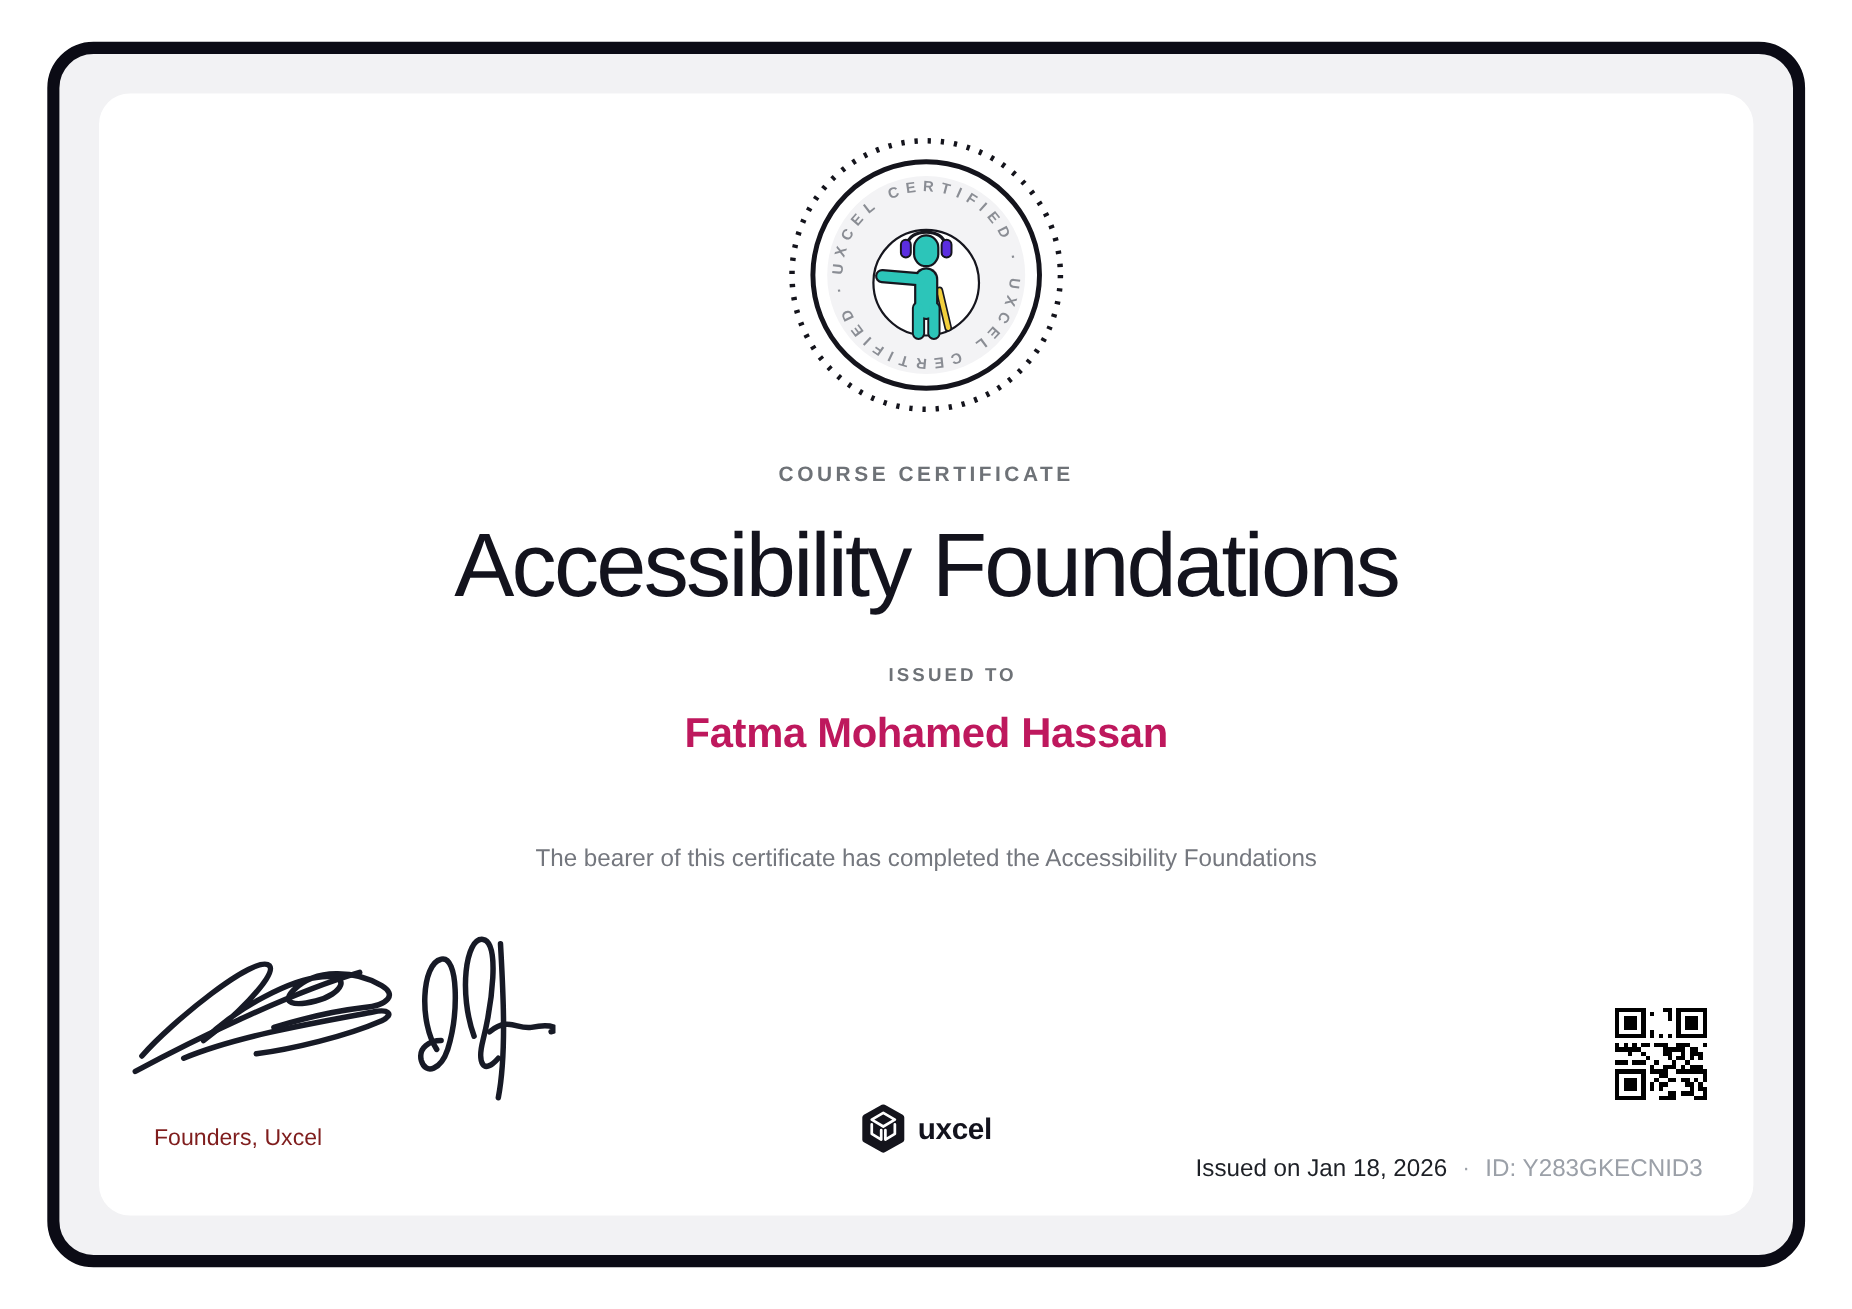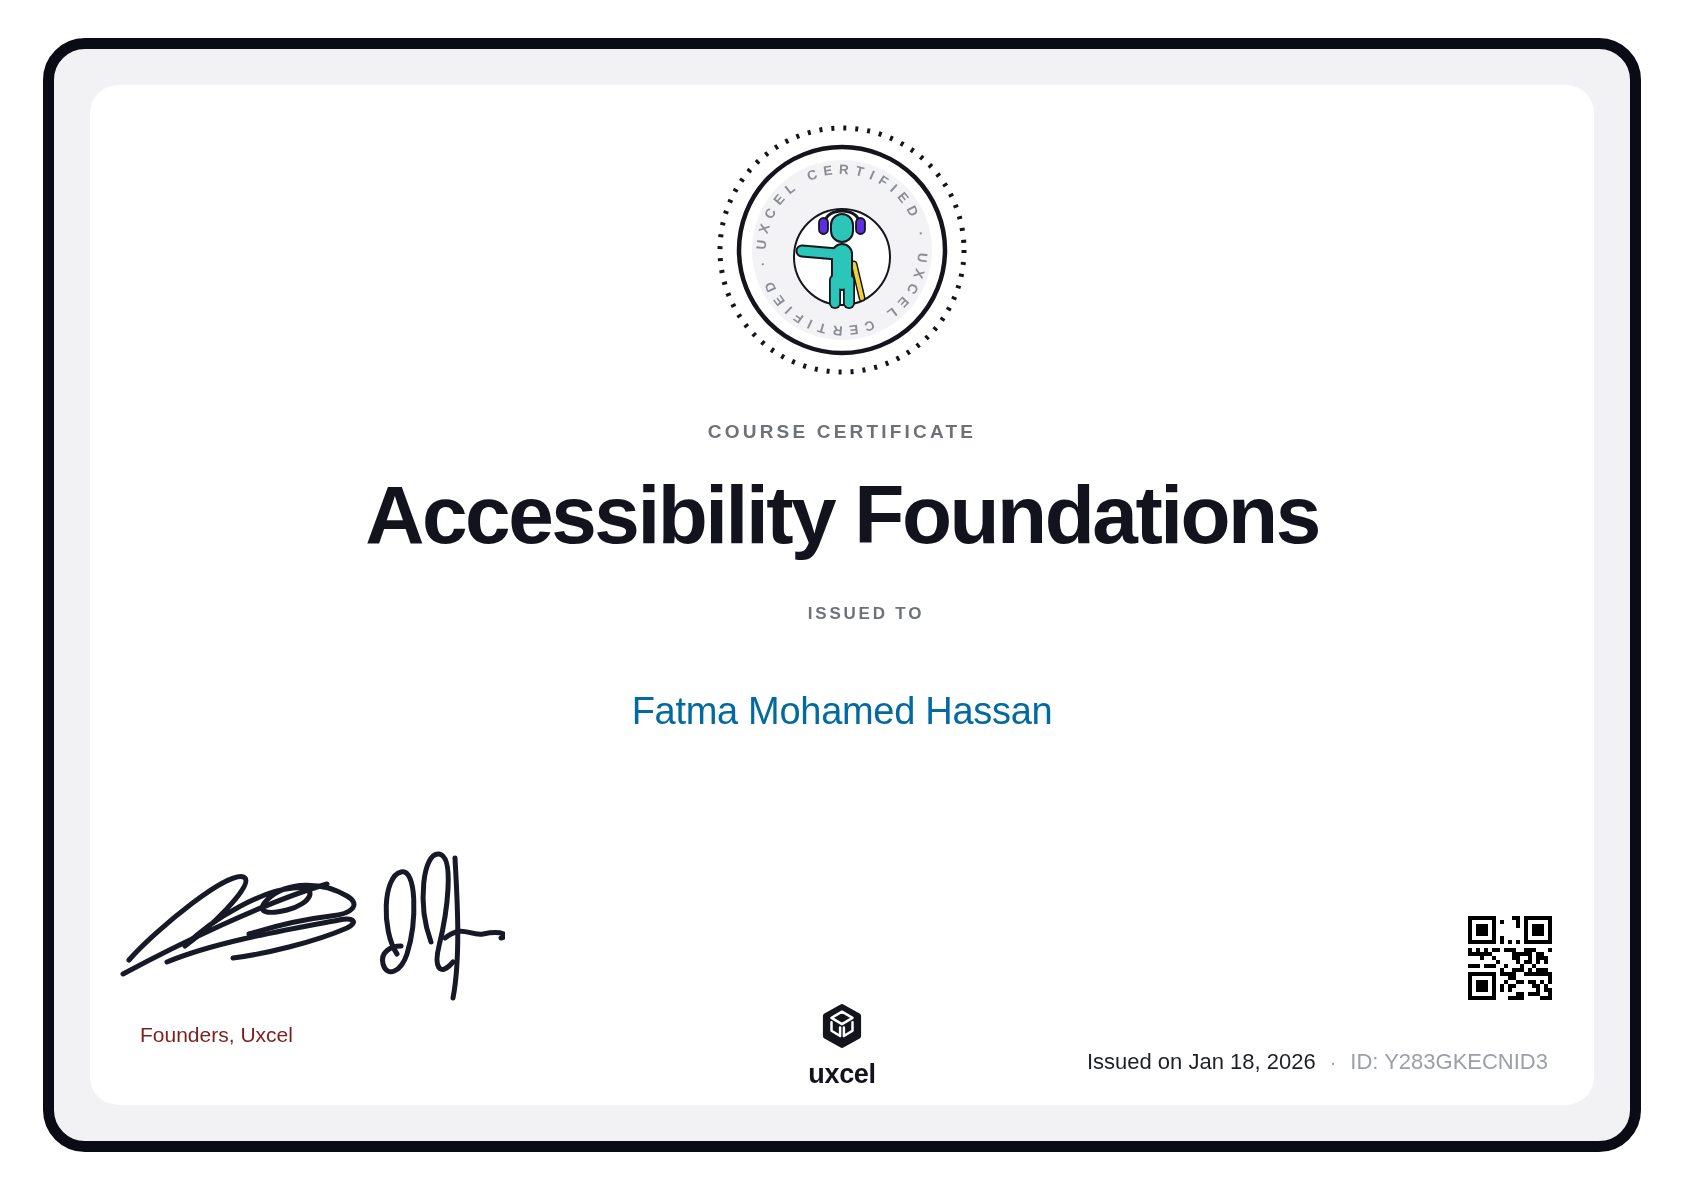--- a/index.html
+++ b/index.html
@@ -15,42 +15,42 @@
     position:absolute;left:36px;top:36px;right:36px;bottom:36px;
     background:#ffffff;border-radius:28px;
   }
   .center-col{position:absolute;left:0;width:1684px;text-align:center;}
   .badge-wrap{top:122px;height:260px;}
   .kicker{
     top:421px;font-size:19px;font-weight:bold;letter-spacing:3.2px;
     color:#6e7277;
   }
   .title{
-    top:468px;font-size:82px;font-weight:700;letter-spacing:-2.5px;
+    top:468px;font-size:82px;font-weight:400;letter-spacing:-2.5px;
     color:#13131d;
   }
   .issued-to{
     top:604px;font-size:17px;font-weight:bold;letter-spacing:2.8px;
     color:#6e7277;
     padding-left:24px;
   }
   .recipient{
-    top:690px;font-size:38px;font-weight:normal;letter-spacing:-0.3px;
-    color:#0369a1;
+    top:646px;font-size:38px;font-weight:bold;letter-spacing:-0.3px;
+    color:#be185d;
   }
   .description{
     top:762px;font-size:22px;color:#74777e;line-height:35px;
   }
   .signatures{position:absolute;left:115px;top:838px;}
   .founders{
     position:absolute;left:140px;top:1023px;font-size:21px;color:#7f1d1d;
   }
   .brand-row{
     position:absolute;left:0;top:1003px;width:1684px;
-    display:flex;justify-content:center;align-items:center;gap:10px;flex-direction:column;
+    display:flex;justify-content:center;align-items:center;gap:10px;
   }
   .brand-name{font-size:27px;font-weight:bold;color:#13131d;letter-spacing:-0.3px;}
   .issued-line{
     position:absolute;right:136px;top:1049px;font-size:22px;color:#1d2026;
     display:flex;align-items:center;gap:14px;
   }
   .issued-line .sep{color:#9ba0a8;font-size:20px;}
   .issued-line .cert-id{color:#9ba0a8;}
   .qr{position:absolute;right:132px;top:916px;width:84px;height:84px;}
   .seal-text{
@@ -109,20 +109,21 @@
 
 <div class="center-col kicker">COURSE CERTIFICATE</div>
 
 <div class="center-col title">Accessibility Foundations</div>
 
 <div class="center-col issued-to">ISSUED TO</div>
 
 <div class="center-col recipient">Fatma Mohamed Hassan</div>
 
 <div class="center-col description">
+  <div>The bearer of this certificate has completed the Accessibility Foundations</div>
 </div>
 
 <div class="signatures">
   <svg width="390" height="165" viewBox="0 0 390 165">
     <g fill="none" stroke="#171a26" stroke-width="5" stroke-linecap="round" stroke-linejoin="round">
 
       <path d="M14,122 C40,92 118,28 130,40 C138,49 92,92 70,108 C100,78 150,52 178,50 C206,48 196,66 172,72 C152,77 140,74 152,62 C172,42 208,44 232,58 C246,66 238,76 216,78 C190,81 160,88 134,96"></path>
       <path d="M8,136 C60,108 150,64 212,46"></path>
       <path d="M52,124 C100,104 170,92 224,82 C238,79 244,84 232,90 C200,104 150,116 118,120"></path>
 

